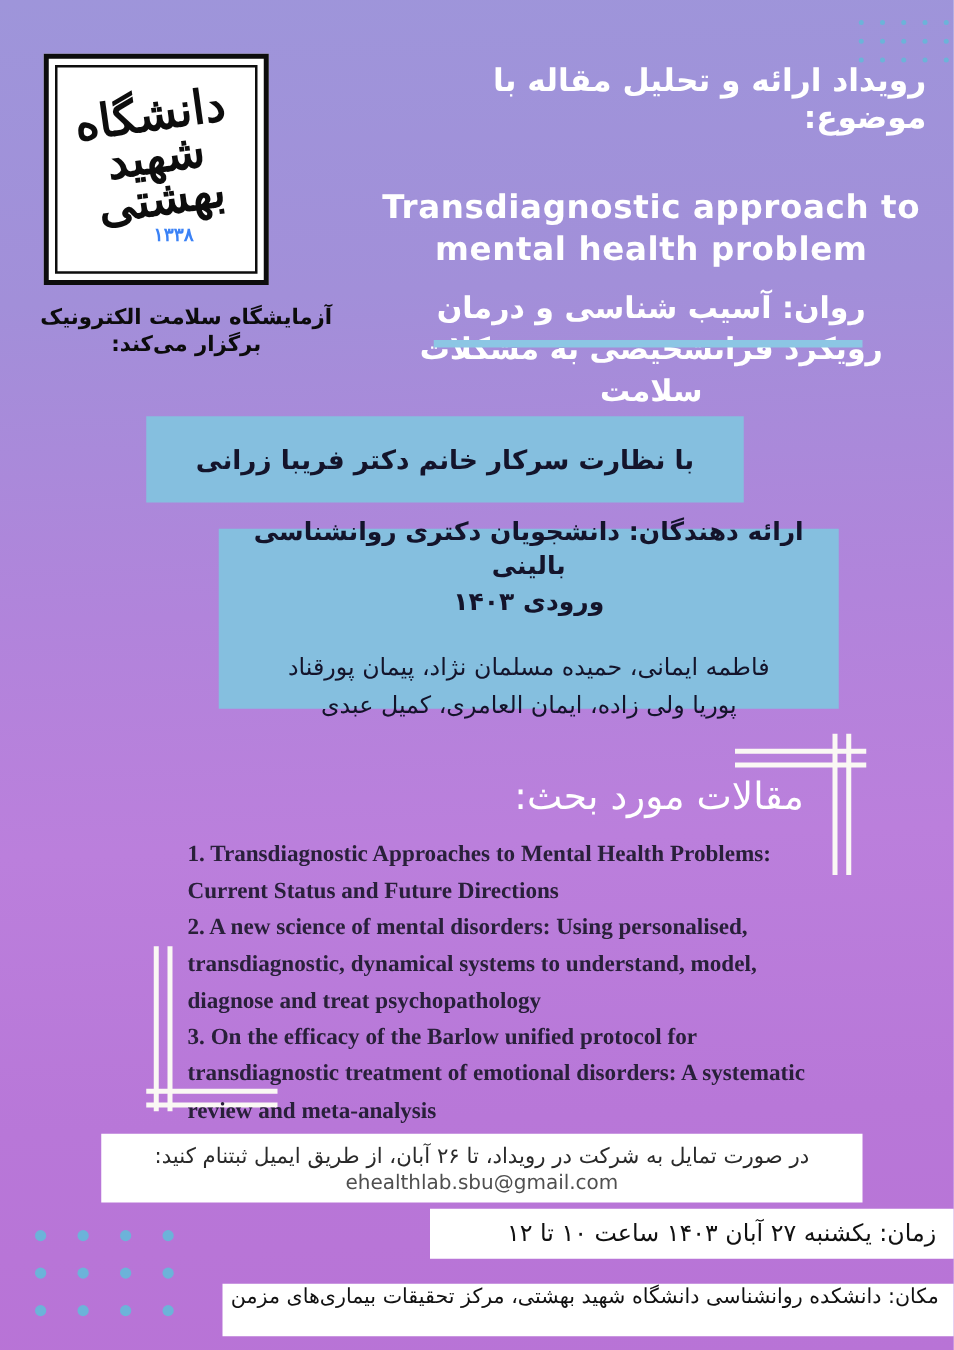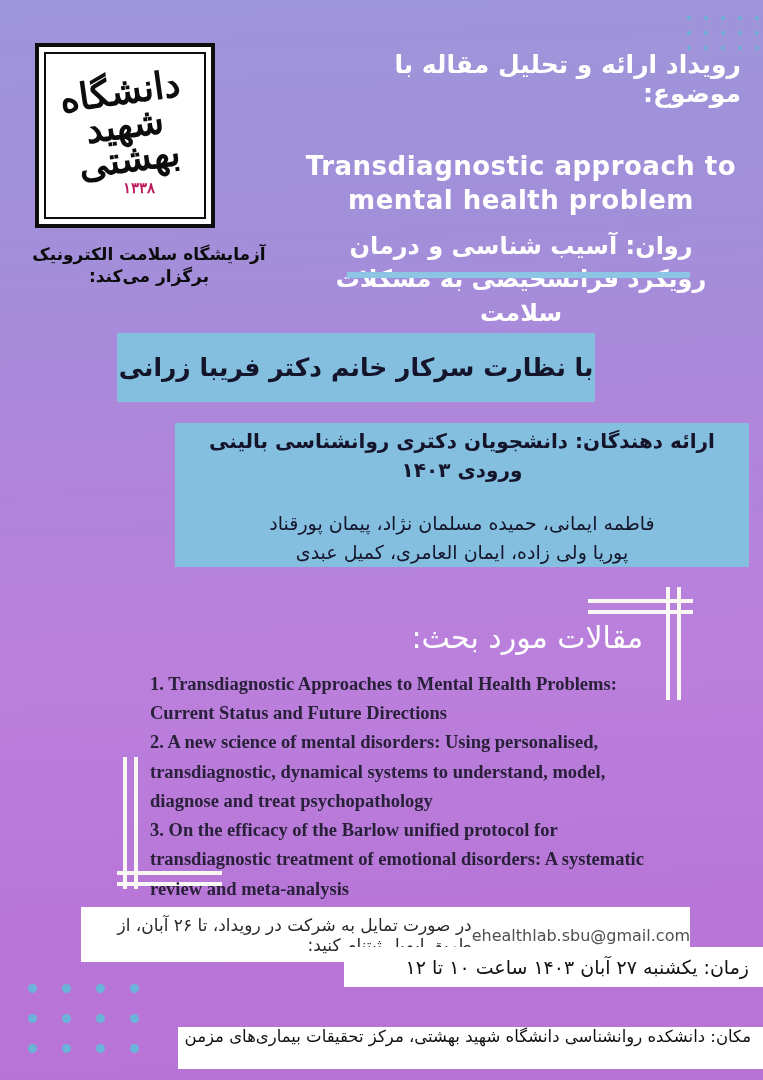--- a/index.html
+++ b/index.html
@@ -33,46 +33,46 @@
     align-items:center;justify-content:center;overflow:hidden;
   }
   .logo-cal{
     font-family:"DejaVu Serif","Liberation Serif",serif;
     font-weight:bold;color:#0d0d0d;text-align:center;
     font-size:37px;line-height:0.92;transform:rotate(-8deg);
     direction:rtl;
   }
   .logo-year{
     font-family:"DejaVu Serif","Liberation Serif",serif;
-    color:#be185d;font-size:15px;font-weight:bold;margin-top:2px;transform:translateX(14px);
+    color:#3b82f6;font-size:15px;font-weight:bold;margin-top:2px;transform:translateX(14px);
   }
 
   
   .organizer{
     left:18px;top:243px;width:262px;text-align:center;direction:rtl;
     color:#0c0c0c;font-weight:bold;font-size:17px;line-height:1.3;
   }
 
   
   .header{left:295px;top:50px;width:452px;text-align:center;color:#ffffff;}
   .kicker{direction:rtl;text-align:right;padding-right:6px;font-weight:bold;font-size:25px;}
   .title-en{margin-top:42px;font-weight:bold;font-size:26px;line-height:1.3;letter-spacing:0.5px;}
   .title-fa{margin-top:12px;direction:rtl;font-weight:bold;font-size:24px;line-height:1.4;}
   .underline{left:347px;top:272px;width:343px;height:6px;background:#8cc6e4;}
 
   
   .bluebox{background:#85bfdf;color:#14142b;direction:rtl;text-align:center;box-sizing:border-box;}
   .supervision{
     left:117px;top:333px;width:478px;height:69px;
     display:flex;align-items:center;justify-content:center;
-    font-weight:bold;font-size:25px;
+    font-weight:bold;font-size:21px;
   }
   .presenters{
-    left:175px;top:423px;width:574px;height:144px;
-    display:flex;flex-direction:column;justify-content:flex-end;gap:2px;
+    left:175px;top:423px;width:496px;height:144px;
+    display:flex;flex-direction:column;justify-content:center;gap:2px;
     font-size:19px;line-height:1.45;
   }
   .presenters .bold{font-weight:bold;font-size:20px;line-height:1.35;}
   .presenters .names1{margin-top:24px;}
 
   
   .wline{background:#faf8f4;}
 
   
   .papers-heading{
@@ -82,26 +82,26 @@
   .papers-list{
     left:150px;top:670px;width:520px;color:#29203a;
     font-weight:bold;font-size:18.5px;line-height:1.58;font-family:Liberation Serif, serif;
   }
   .papers-list p{margin:0;}
 
   
   .whitebox{background:#ffffff;color:#1c1c1c;box-sizing:border-box;}
   .registration{
     left:81px;top:907px;width:609px;height:55px;
-    display:flex;align-items:center;justify-content:center;
+    display:flex;flex-direction:column;align-items:center;justify-content:center;
   }
   .registration .fa-line{direction:rtl;font-size:17px;color:#2a2a2a;}
   .registration .email{font-size:16px;color:#4f4f4f;margin-top:1px;}
   .timebox{
-    left:344px;top:947px;width:419px;height:40px;
+    left:344px;top:967px;width:419px;height:40px;
     display:flex;align-items:center;direction:rtl;text-align:right;
     padding-right:14px;font-size:19px;color:#111111;
   }
   .locationbox{
     left:178px;top:1027px;width:585px;height:42px;
     display:flex;align-items:flex-start;direction:rtl;text-align:right;
     padding-right:12px;font-size:16.5px;color:#111111;
   }
 </style>
 </head>

